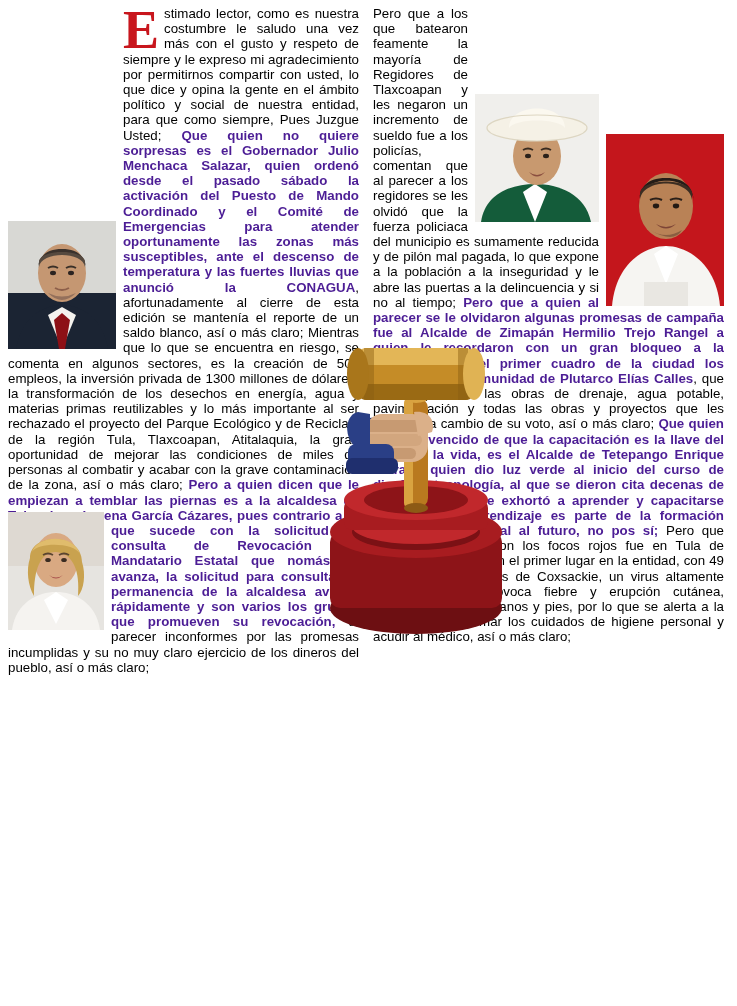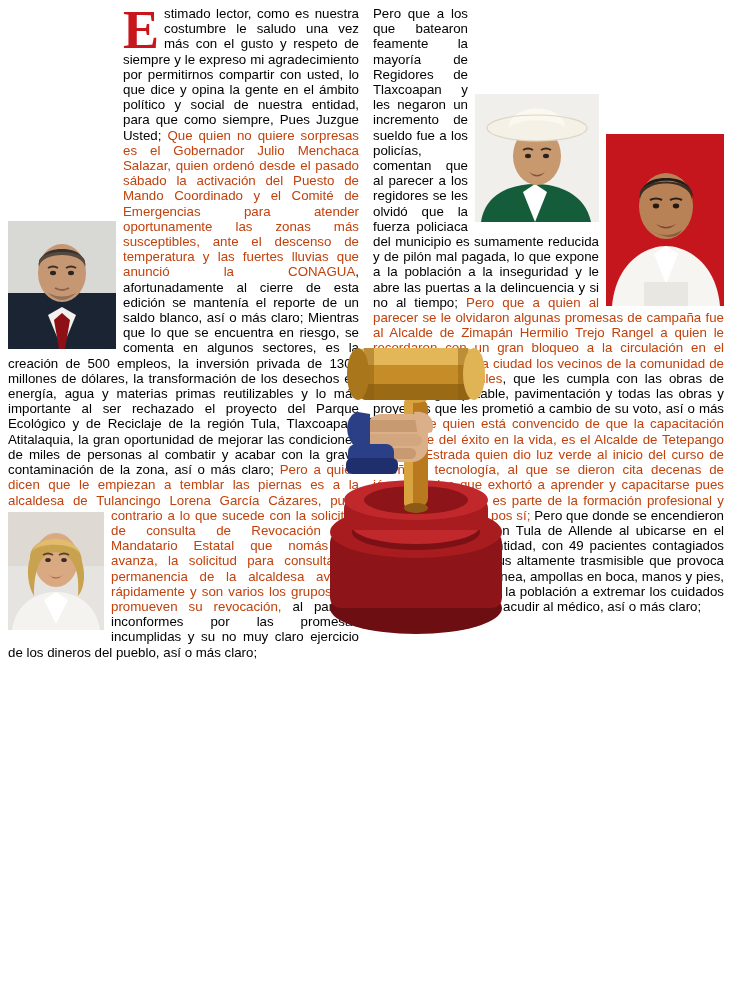--- a/index.html
+++ b/index.html
@@ -53,22 +53,22 @@
     font-family: "Liberation Serif", serif;
     font-weight: bold;
     font-size: 54px;
     line-height: 42px;
     color: #c8161d;
     padding: 2px 5px 0 0;
     margin-top: 1px;
   }
 
   .hl {
-    color: #c2410c;
-    font-weight: normal;
+    color: #4c1d95;
+    font-weight: bold;
   }
 
   
   .img-float-left {
     float: left;
     margin: 2px 7px 2px 0;
     shape-outside: margin-box;
   }
   .img-float-right {
     float: right;

